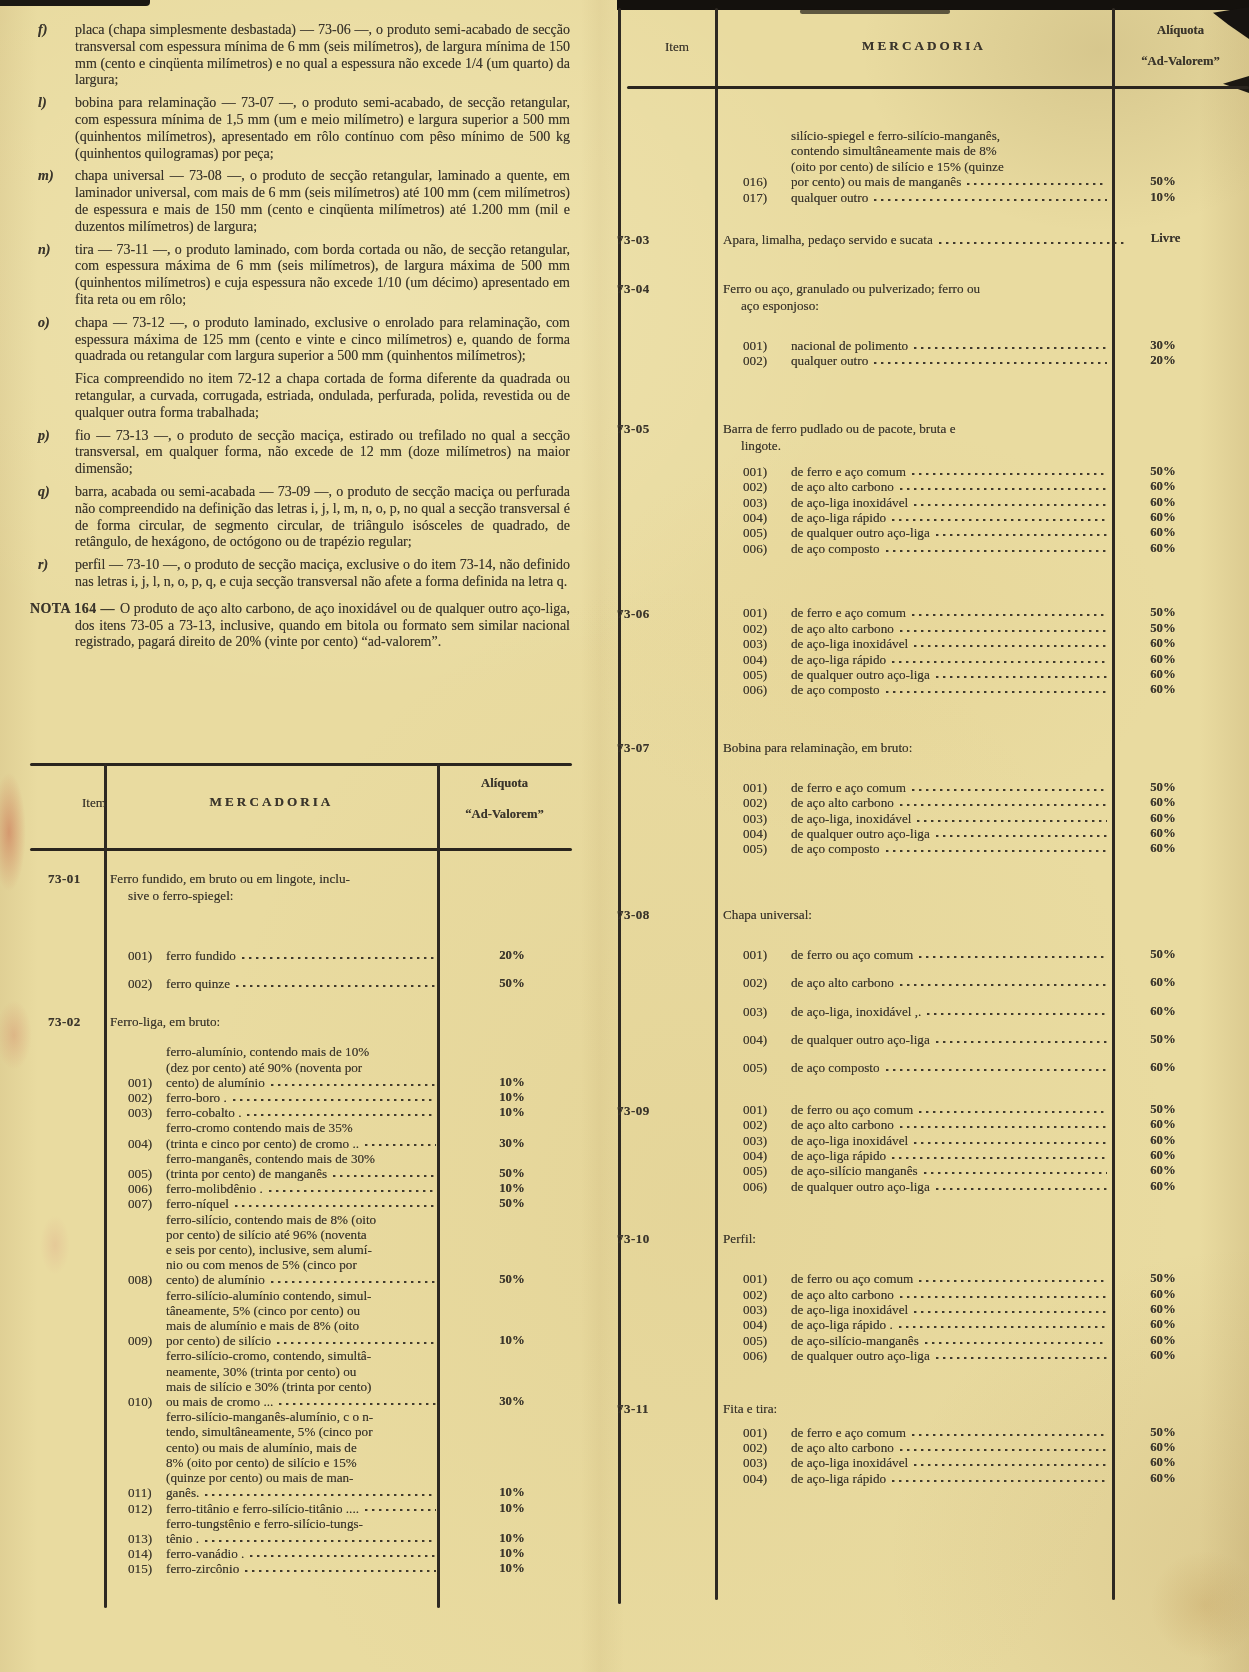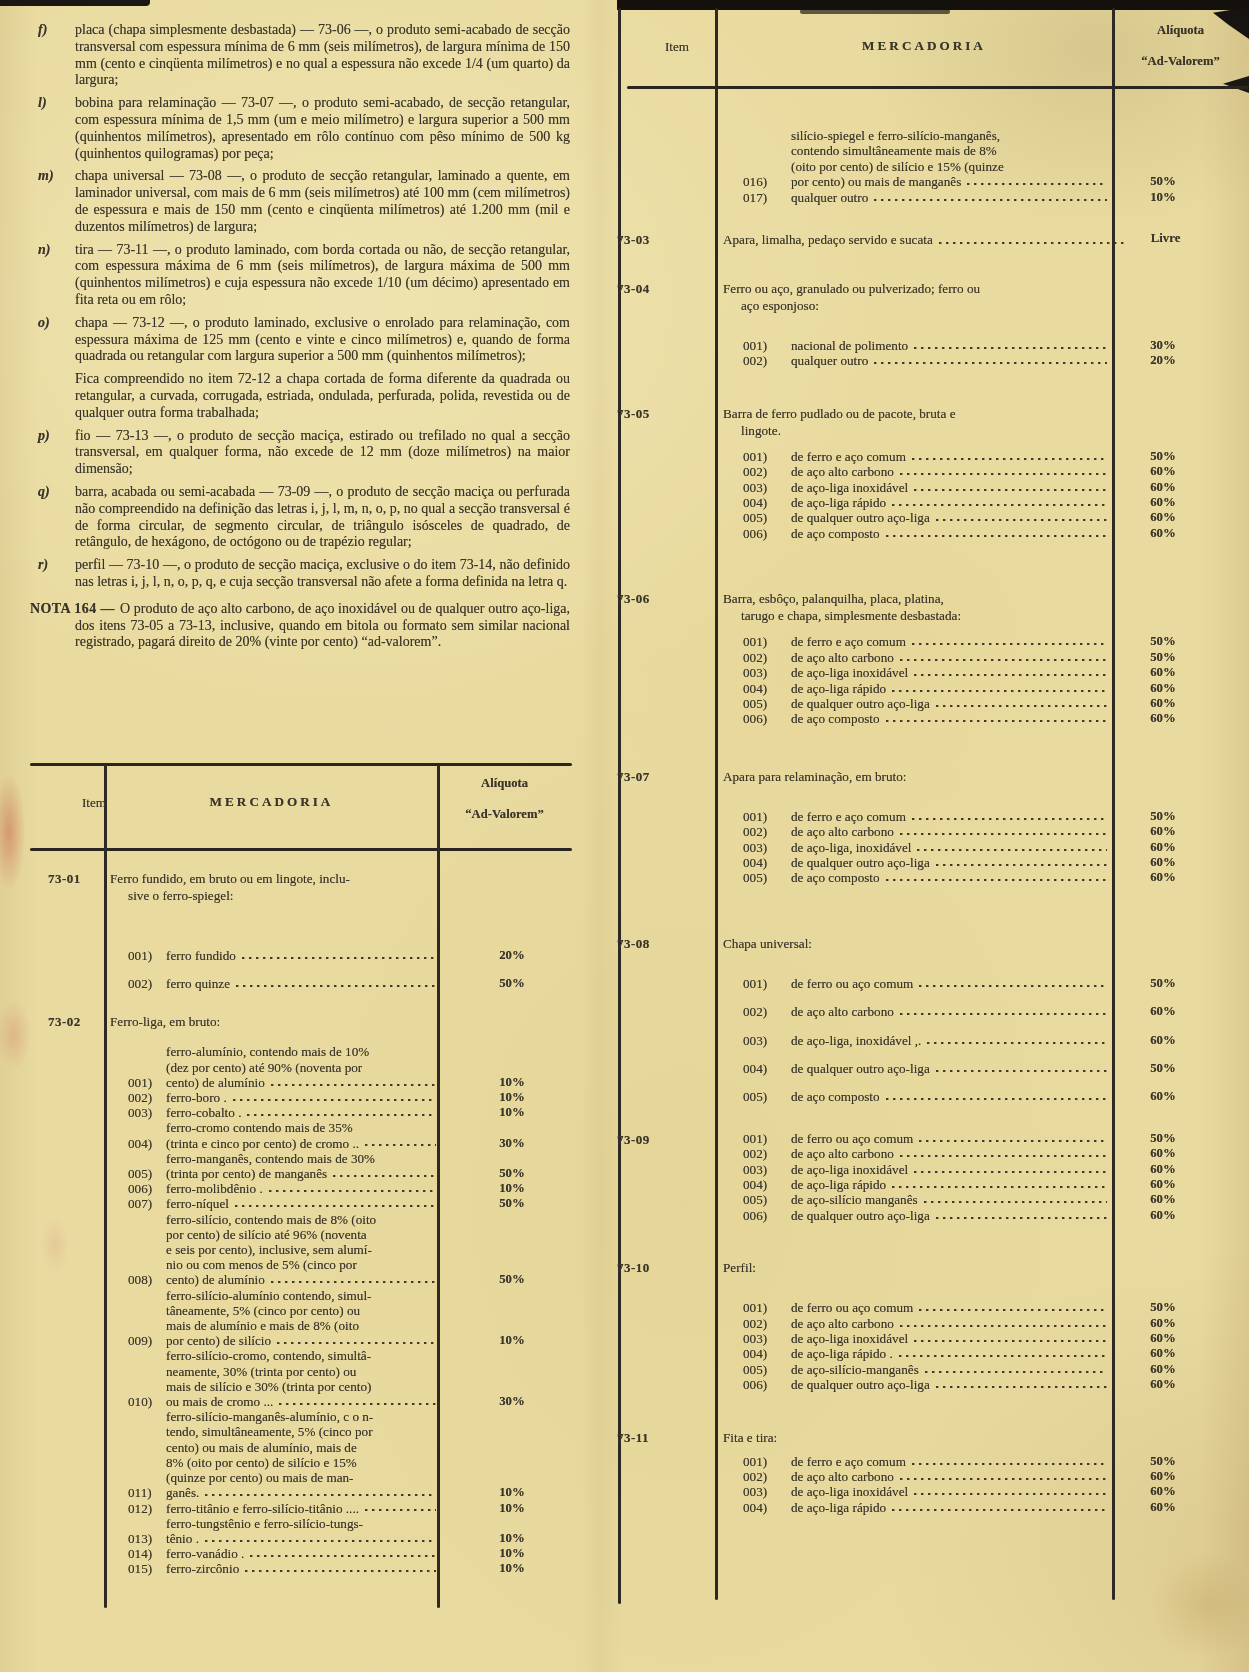--- a/index.html
+++ b/index.html
@@ -520,21 +520,21 @@
                 <div class="line">
                   <span class="ltext">qualquer outro</span>
                   <span class="dots"></span>
                 </div>
               </span>
               <span class="sval">20%</span>
             </div>
           </div>
       </div>
 
-      <div class="tgroup" style="margin-top:36px;">
+      <div class="tgroup" style="margin-top:51px;">
         <div class="gitem">73-05</div>
         <div class="gdesc">
             <div class="line">
               <span class="ltext">Barra de ferro pudlado ou de pacote, bruta e</span>
             </div>
             <div class="line">
               <span class="ltext">lingote.</span>
             </div>
           </div>
         <div class="rows" style="margin-top:10px;">
@@ -602,28 +602,20 @@
                   <span class="dots"></span>
                 </div>
               </span>
               <span class="sval">60%</span>
             </div>
           </div>
       </div>
 
       <div class="tgroup" style="margin-top:49px;">
         <div class="gitem">73-06</div>
-        <div class="gdesc">
-            <div class="line">
-              <span class="ltext">Barra, esbôço, palanquilha, placa, platina,</span>
-            </div>
-            <div class="line">
-              <span class="ltext">tarugo e chapa, simplesmente desbastada:</span>
-            </div>
-          </div>
         <div class="rows" style="margin-top:10px;">
 
             <div class="srow">
               <span class="scode">001)</span>
               <span class="slines">
                 <div class="line">
                   <span class="ltext">de ferro e aço comum</span>
                   <span class="dots"></span>
                 </div>
               </span>
@@ -684,21 +676,21 @@
               </span>
               <span class="sval">60%</span>
             </div>
           </div>
       </div>
 
       <div class="tgroup" style="margin-top:41px;">
         <div class="gitem">73-07</div>
         <div class="gdesc">
             <div class="line">
-              <span class="ltext">Apara para relaminação, em bruto:</span>
+              <span class="ltext">Bobina para relaminação, em bruto:</span>
             </div>
           </div>
         <div class="rows" style="margin-top:24px;">
 
             <div class="srow">
               <span class="scode">001)</span>
               <span class="slines">
                 <div class="line">
                   <span class="ltext">de ferro e aço comum</span>
                   <span class="dots"></span>

